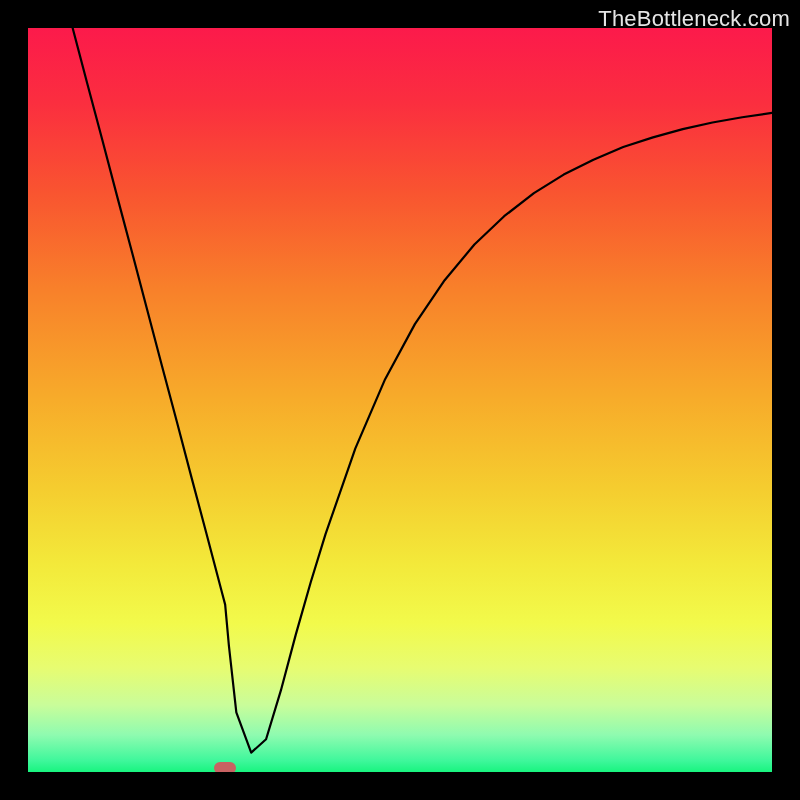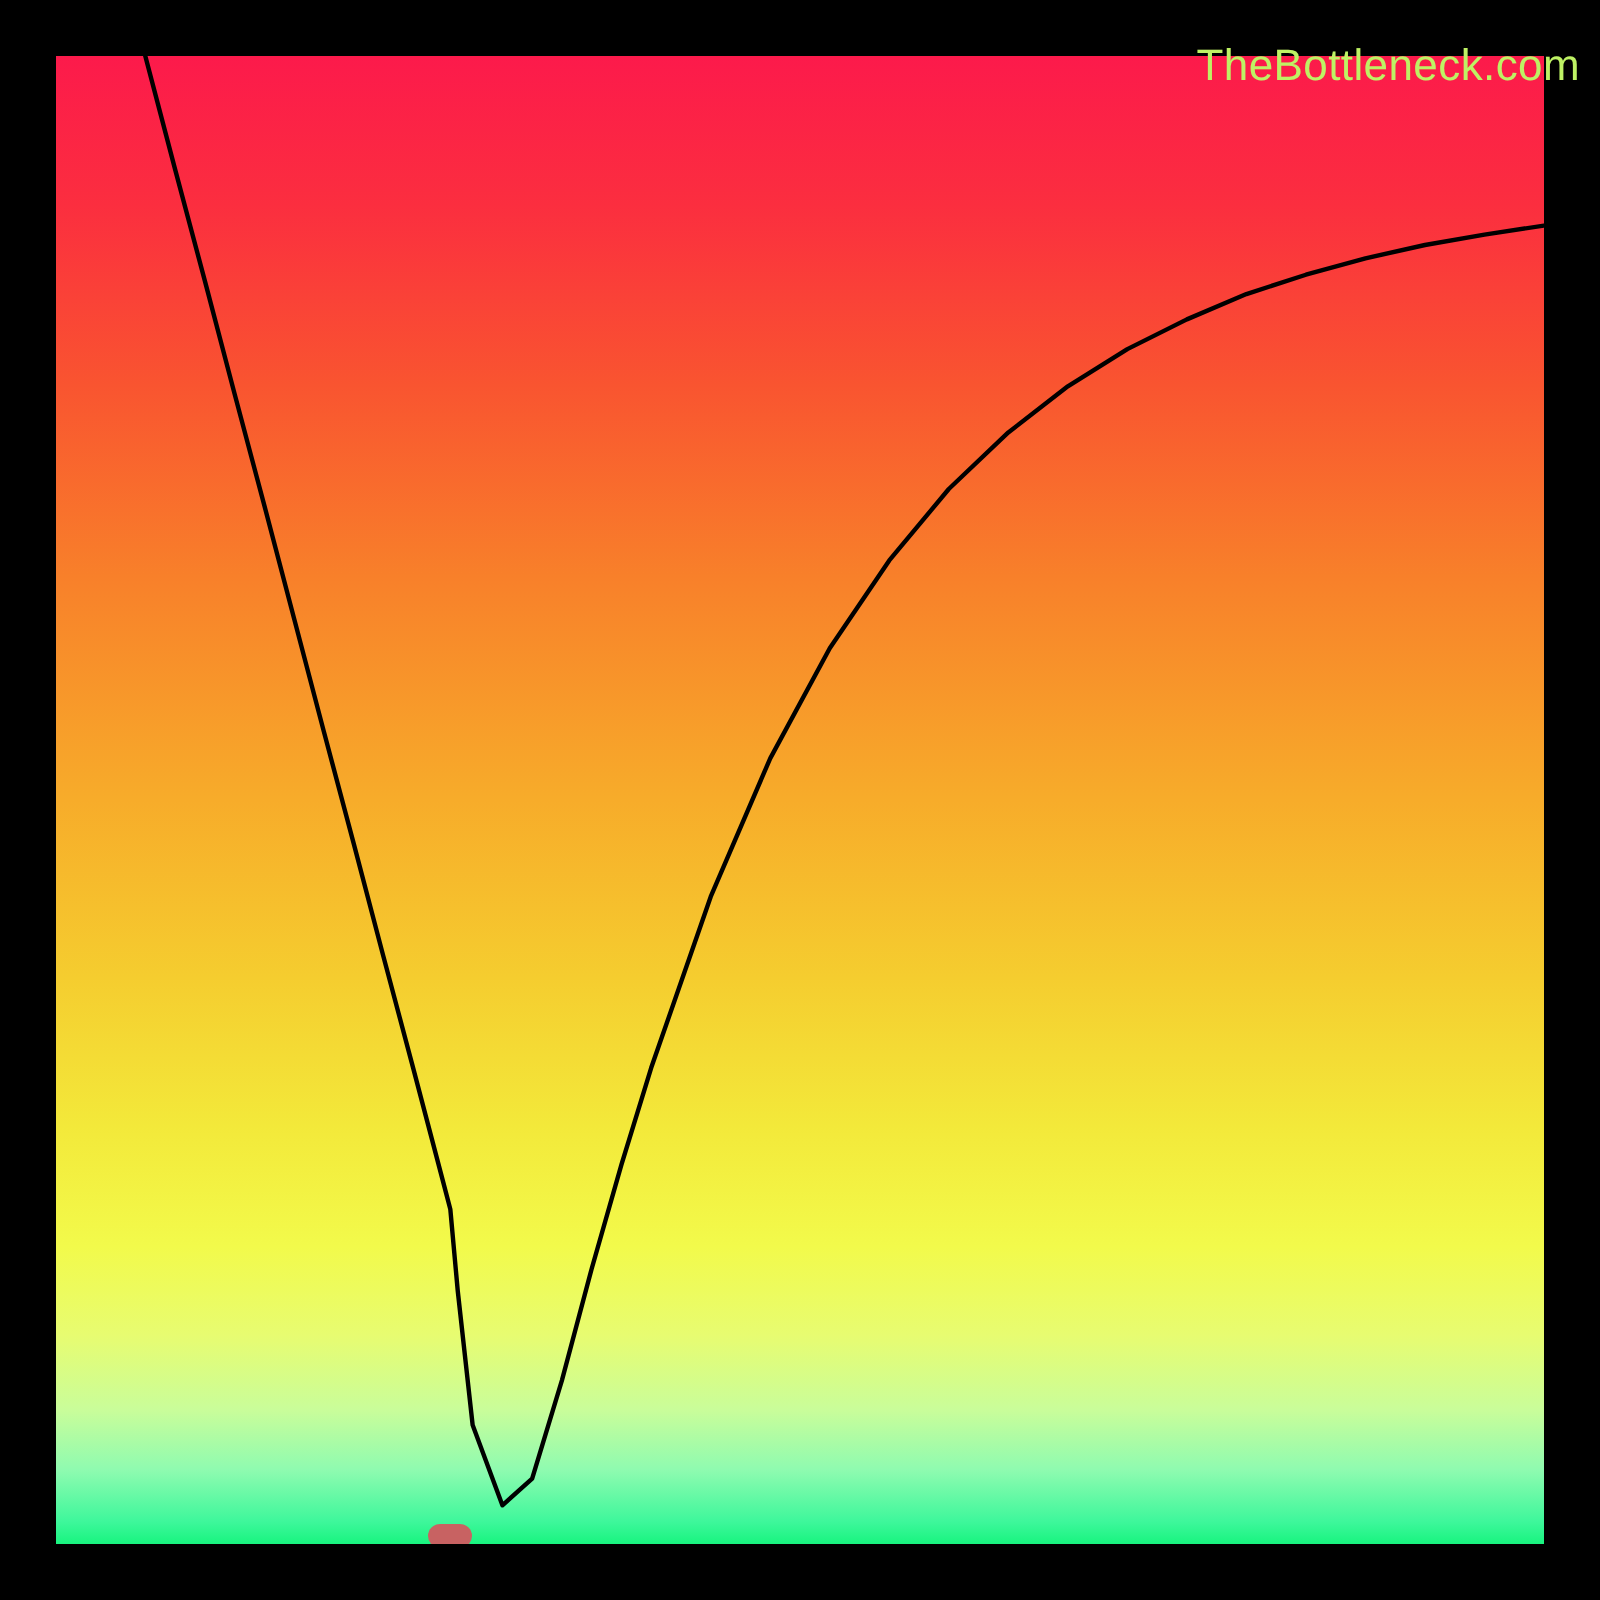--- a/index.html
+++ b/index.html
@@ -24,23 +24,23 @@
     width: 744px;
     height: 744px;
     overflow: hidden;
   }
   .gradient {
     position: absolute;
     inset: 0;
   }
   .watermark {
     position: absolute;
-    top: 20px;
+    top: 6px;
     right: 10px;
-    color: #bef264;
+    color: #e5e5e5;
     font-size: 22px;
     letter-spacing: 0.2px;
     font-weight: 400;
     user-select: none;
   }
   svg.curve {
     position: absolute;
     inset: 0;
   }
   .marker {

